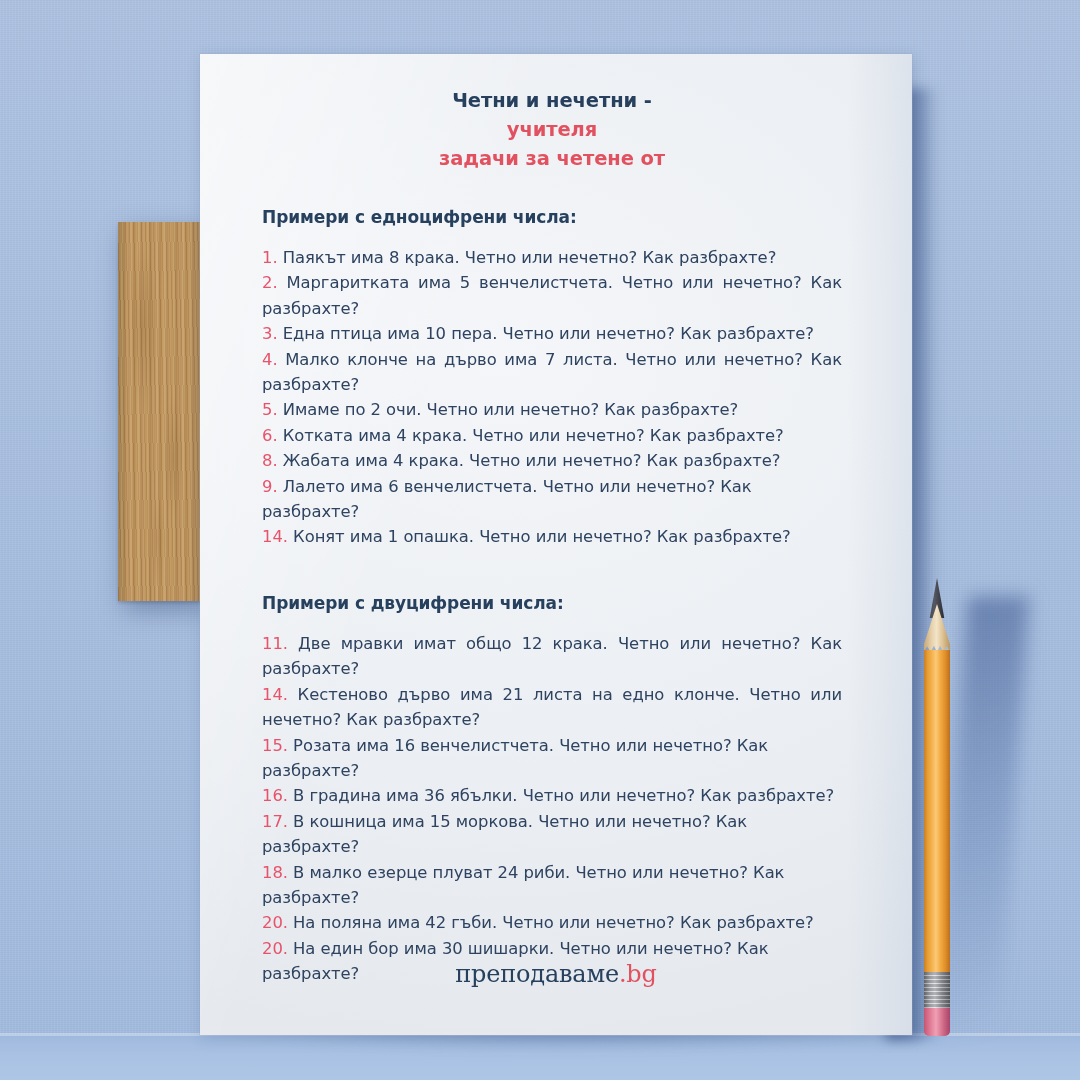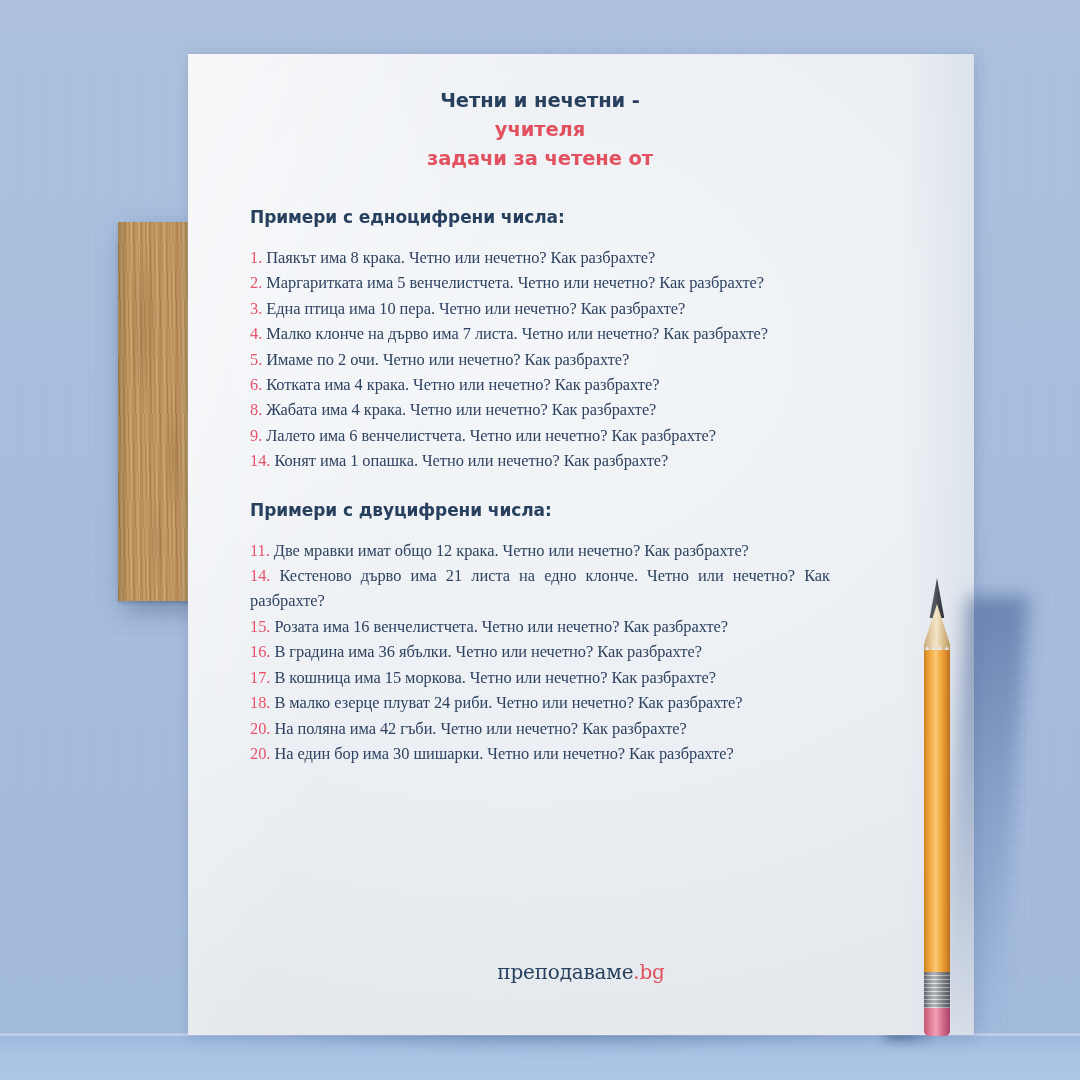--- a/index.html
+++ b/index.html
@@ -98,23 +98,23 @@
     position: absolute;
     left: 206px;
     top: 1020px;
     width: 700px;
     height: 30px;
     background: radial-gradient(ellipse at 50% 0%, rgba(40,66,118,0.40), rgba(40,66,118,0) 72%);
     filter: blur(6px);
   }
   #paper {
     position: absolute;
-    left: 188px;
+    left: 200px;
     top: 54px;
-    width: 786px;
+    width: 712px;
     height: 981px;
     background:
       radial-gradient(ellipse 900px 700px at 42% 30%, #f4f6f9 0%, #eceff3 55%, #e5e9ee 100%);
     box-shadow:
       0 0 0 0.5px rgba(150,165,190,0.55),
       2px 3px 14px rgba(40,66,118,0.18);
   }
   #paper-sheen {
     position: absolute;
     inset: 0;
@@ -145,29 +145,28 @@
     line-height: 29px;
   }
   .title-line.navy { color: #26405e; }
   .title-line.red  { color: #e2515f; }
 
   .section-head {
     font-family: "DejaVu Sans", sans-serif;
     font-weight: bold;
     font-size: 17px;
     color: #26405e;
-    margin: 0 0 18px 0;
+    margin: 17px 0 18px 0;
     letter-spacing: -0.1px;
   }
 
   .qlist {
     list-style: none;
     margin: 8px 0 0 0;
     padding: 0;
-    font-family: Liberation Serif, serif;
   }
   .qitem {
     display: block;
     font-size: 16.4px;
     line-height: 25.4px;
     color: #2e4360;
     text-align: justify;
     text-justify: inter-word;
     margin: 0;
     letter-spacing: -0.05px;
@@ -181,21 +180,21 @@
   .section-gap { height: 26px; }
 
   
   #logo {
     position: absolute;
     left: 0;
     right: 0;
     top: 906px;
     text-align: center;
     font-family: "DejaVu Serif", serif;
-    font-size: 20px;
+    font-size: 24px;
     letter-spacing: -0.2px;
   }
   #logo .word { color: #26405e; }
   #logo .tld  { color: #e2515f; }
 
   
   #pencil-shadow {
     position: absolute;
     left: 952px;
     top: 596px;

